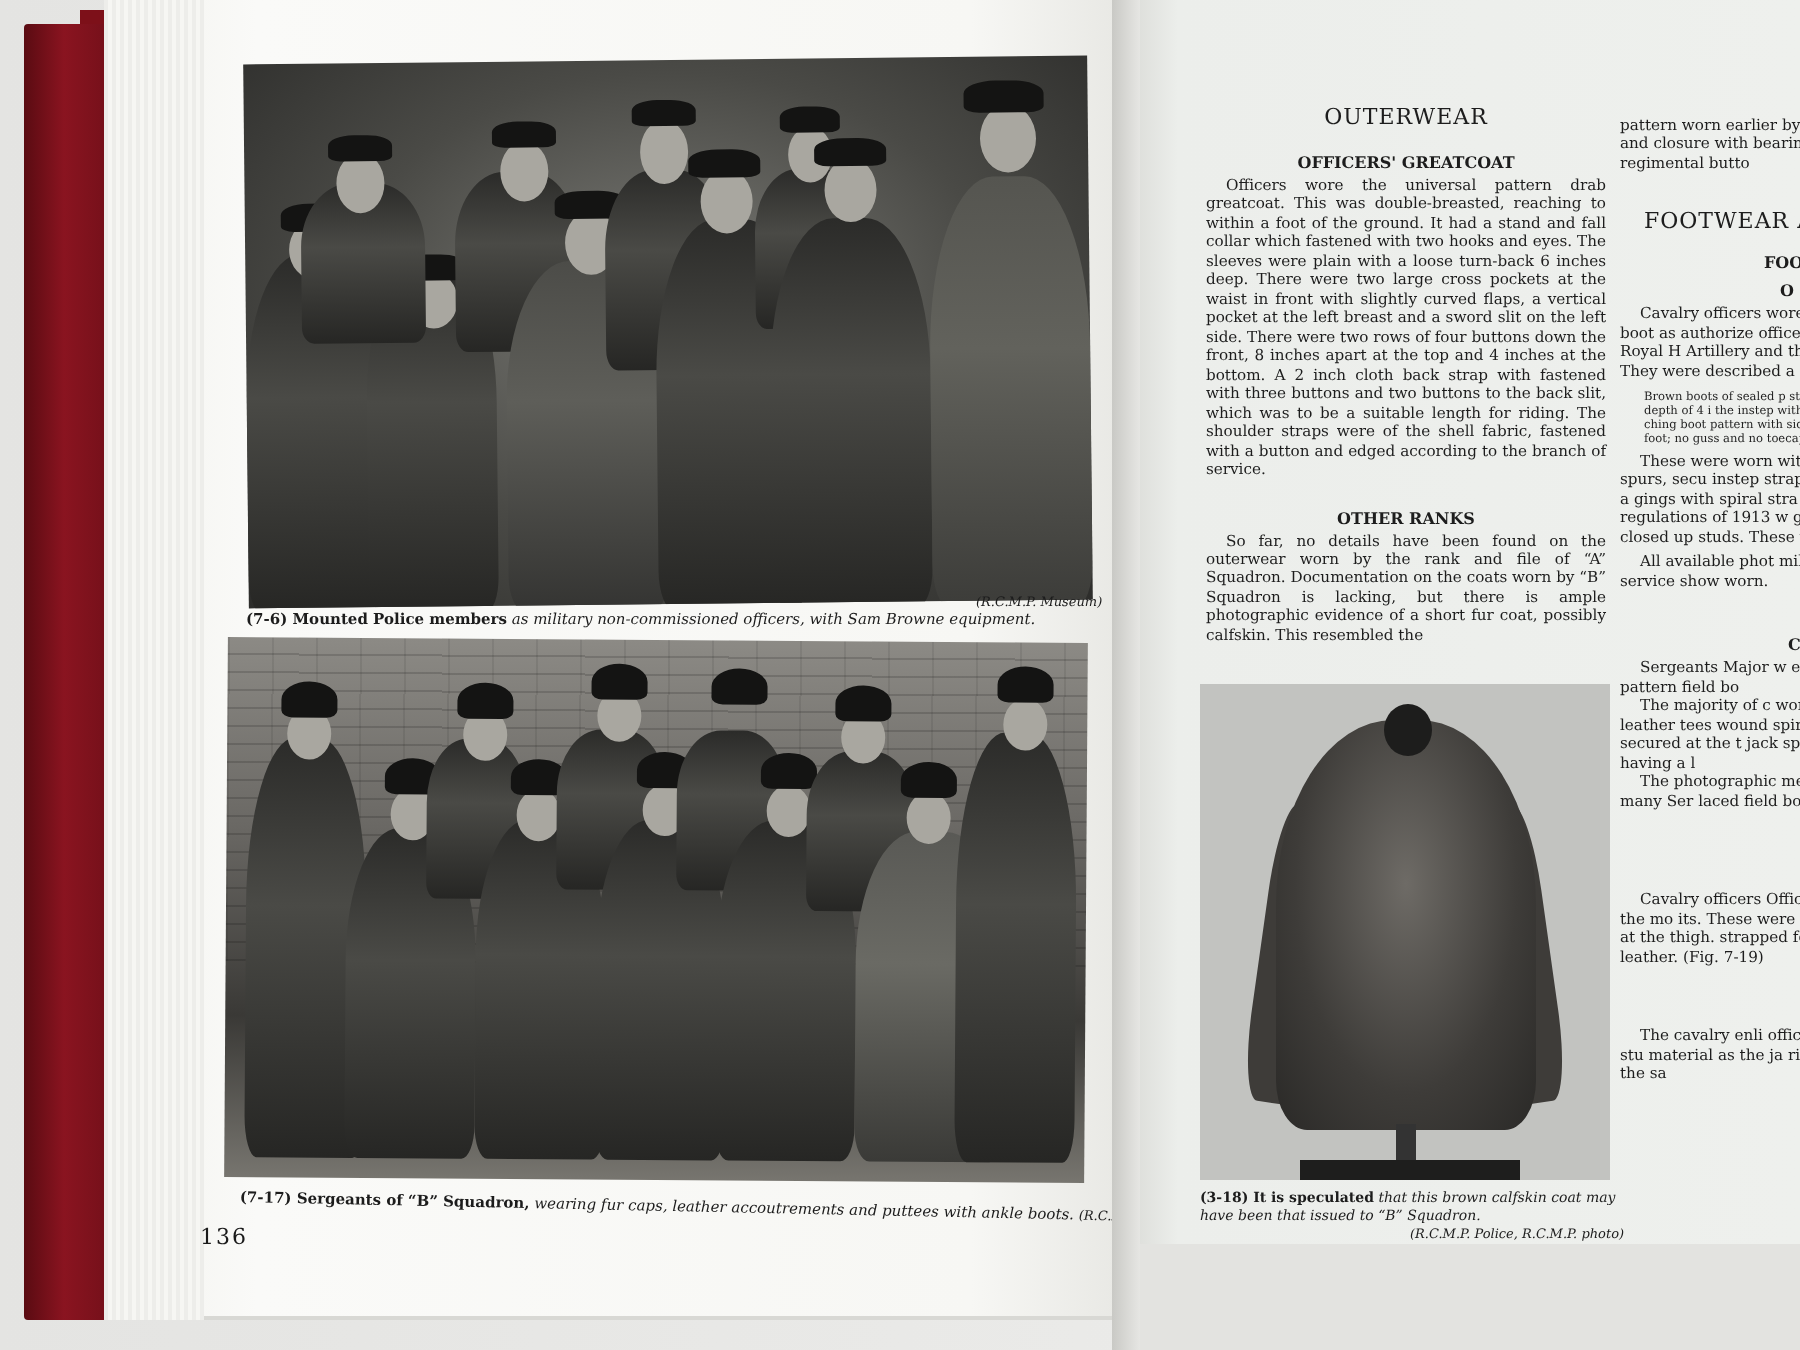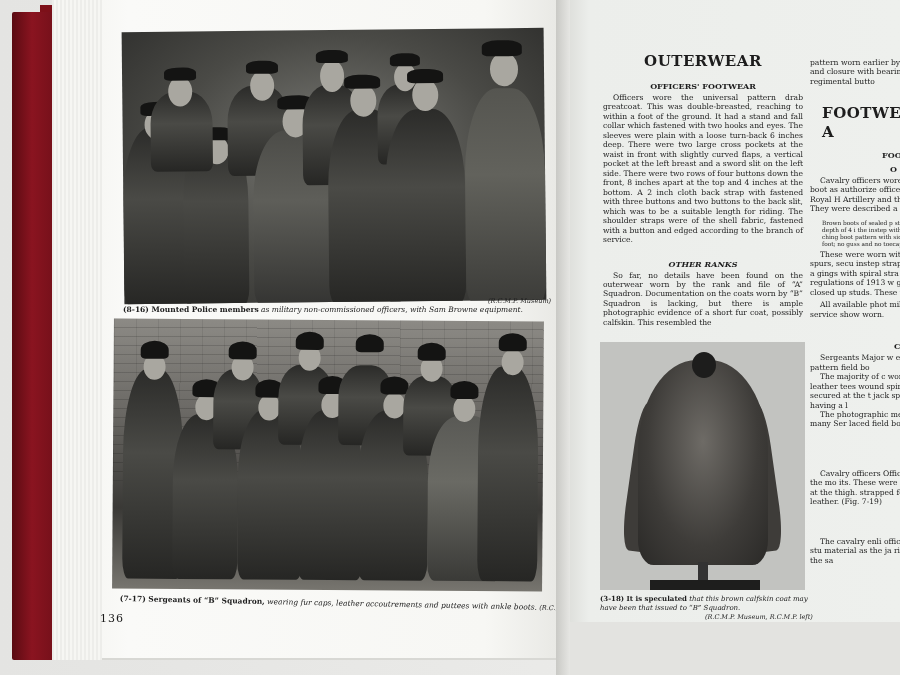--- a/index.html
+++ b/index.html
@@ -38,21 +38,21 @@
   .coat-base { position: absolute; left: 50px; top: 238px; width: 110px; height: 10px; background: #1e1e1d; }
 
   
   .caption { position: absolute; font-size: 7.5px; color: #1c1c1c; white-space: nowrap; line-height: 1.25; }
   .caption b { font-weight: bold; }
   .caption i { font-style: italic; }
   .credit { font-style: italic; font-size: 6.5px; }
   .page-num { position: absolute; left: 100px; top: 612px; font-size: 11px; letter-spacing: 1px; }
 
   .col { position: absolute; font-size: 7.6px; line-height: 1.25; text-align: justify; color: #1d1d1d; }
-  .h1 { font-size: 15px; text-align: center; letter-spacing: 0.5px; font-weight: bold; margin-bottom: 10px; }
+  .h1 { font-size: 11px; text-align: center; letter-spacing: 0.5px; font-weight: normal; margin-bottom: 10px; }
   .h2 { font-size: 8px; text-align: center; font-weight: bold; margin: 4px 0 2px; }
   .p { text-indent: 10px; margin-bottom: 0; }
   .small { font-size: 5.8px; line-height: 1.2; margin: 6px 0 2px 12px; }
   .clip { overflow: hidden; }
 </style>
 </head>
 <body>
 
 <div class="scene"></div>
 
@@ -98,21 +98,21 @@
   <div class="figure" style="left:262px;top:80px;width:80px;height:195px;"></div>
   <div class="head" style="left:290px;top:50px;width:26px;height:32px;"></div>
   <div class="cap" style="left:285px;top:40px;width:36px;height:14px;"></div>
 
   <div class="figure" style="left:342px;top:60px;width:80px;height:215px;background:linear-gradient(180deg,#555550,#62625c 40%,#3c3c39);"></div>
   <div class="head" style="left:368px;top:24px;width:28px;height:34px;"></div>
   <div class="cap" style="left:360px;top:12px;width:40px;height:16px;"></div>
 </div>
 
 <div class="caption" style="left:123px;top:305px;">
-  <b>(8-16) Mounted Police members</b><i> as military non-commissioned officers, with Sam Browne equipment.</i>
+  <b>(7-6) Mounted Police members</b><i> as military non-commissioned officers, with Sam Browne equipment.</i>
 </div>
 <div class="caption credit" style="left:488px;top:297px;">(R.C.M.P. Museum)</div>
 
 <div class="photo photo-2">
   <div class="brick"></div>
   <div class="figure" style="left:10px;top:50px;width:60px;height:210px;"></div>
   <div class="head" style="left:30px;top:35px;width:22px;height:26px;"></div>
   <div class="cap" style="left:27px;top:22px;width:28px;height:18px;border-radius:50% 50% 20% 20%;"></div>
 
   <div class="figure" style="left:60px;top:95px;width:65px;height:165px;"></div>
@@ -162,38 +162,38 @@
 </div>
 
 <div class="page-num">136</div>
 
 <div class="page-right"></div>
 <div class="right-below"></div>
 <div class="gutter"></div>
 
 <div class="col" style="left:603px;top:52px;width:200px;">
   <div class="h1">OUTERWEAR</div>
-  <div class="h2">OFFICERS' FOOTWEAR</div>
+  <div class="h2">OFFICERS' GREATCOAT</div>
   <div class="p">Officers wore the universal pattern drab greatcoat. This was double-breasted, reaching to within a foot of the ground. It had a stand and fall collar which fastened with two hooks and eyes. The sleeves were plain with a loose turn-back 6 inches deep. There were two large cross pockets at the waist in front with slightly curved flaps, a vertical pocket at the left breast and a sword slit on the left side. There were two rows of four buttons down the front, 8 inches apart at the top and 4 inches at the bottom. A 2 inch cloth back strap with fastened with three buttons and two buttons to the back slit, which was to be a suitable length for riding. The shoulder straps were of the shell fabric, fastened with a button and edged according to the branch of service.</div>
-  <div class="h2" style="margin-top:14px;font-style:italic;">OTHER RANKS</div>
+  <div class="h2" style="margin-top:14px;">OTHER RANKS</div>
   <div class="p">So far, no details have been found on the outerwear worn by the rank and file of “A” Squadron. Documentation on the coats worn by “B” Squadron is lacking, but there is ample photographic evidence of a short fur coat, possibly calfskin. This resembled the</div>
 </div>
 
 <div class="photo photo-3">
   <div class="coat-sleeve-l"></div>
   <div class="coat-sleeve-r"></div>
   <div class="coat"></div>
   <div class="head" style="left:92px;top:10px;width:24px;height:26px;background:#1d1d1c;"></div>
   <div class="coat-stand"></div>
   <div class="coat-base"></div>
 </div>
 <div class="caption" style="left:600px;top:595px;width:210px;white-space:normal;font-size:7px;">
   <b>(3-18) It is speculated</b><i> that this brown calfskin coat may have been that issued to “B” Squadron.</i>
 </div>
-<div class="caption credit" style="left:705px;top:613px;">(R.C.M.P. Museum, R.C.M.P. left)</div>
+<div class="caption credit" style="left:705px;top:613px;">(R.C.M.P. Police, R.C.M.P. photo)</div>
 
 <div class="col clip" style="left:810px;top:58px;width:90px;height:560px;text-align:left;">
   <div style="width:130px;">
     <div>pattern worn earlier by collar and closure with bearing regimental butto</div>
     <div class="h1" style="text-align:left;margin:18px 0 8px 12px;">FOOTWEAR A</div>
     <div class="h2" style="text-align:left;margin-left:72px;">FOO</div>
     <div class="h2" style="text-align:left;margin-left:80px;">O</div>
     <div class="p">Cavalry officers wore field boot as authorize officers of the Royal H Artillery and the Arm They were described a</div>
     <div class="small">Brown boots of sealed p stiffened to a depth of 4 i the instep with nine pair ching boot pattern with sides of the foot; no guss and no toecaps.</div>
     <div class="p">These were worn wit style jack spurs, secu instep strap holding a gings with spiral stra regulations of 1913 w ging which closed up studs. These were wo</div>

